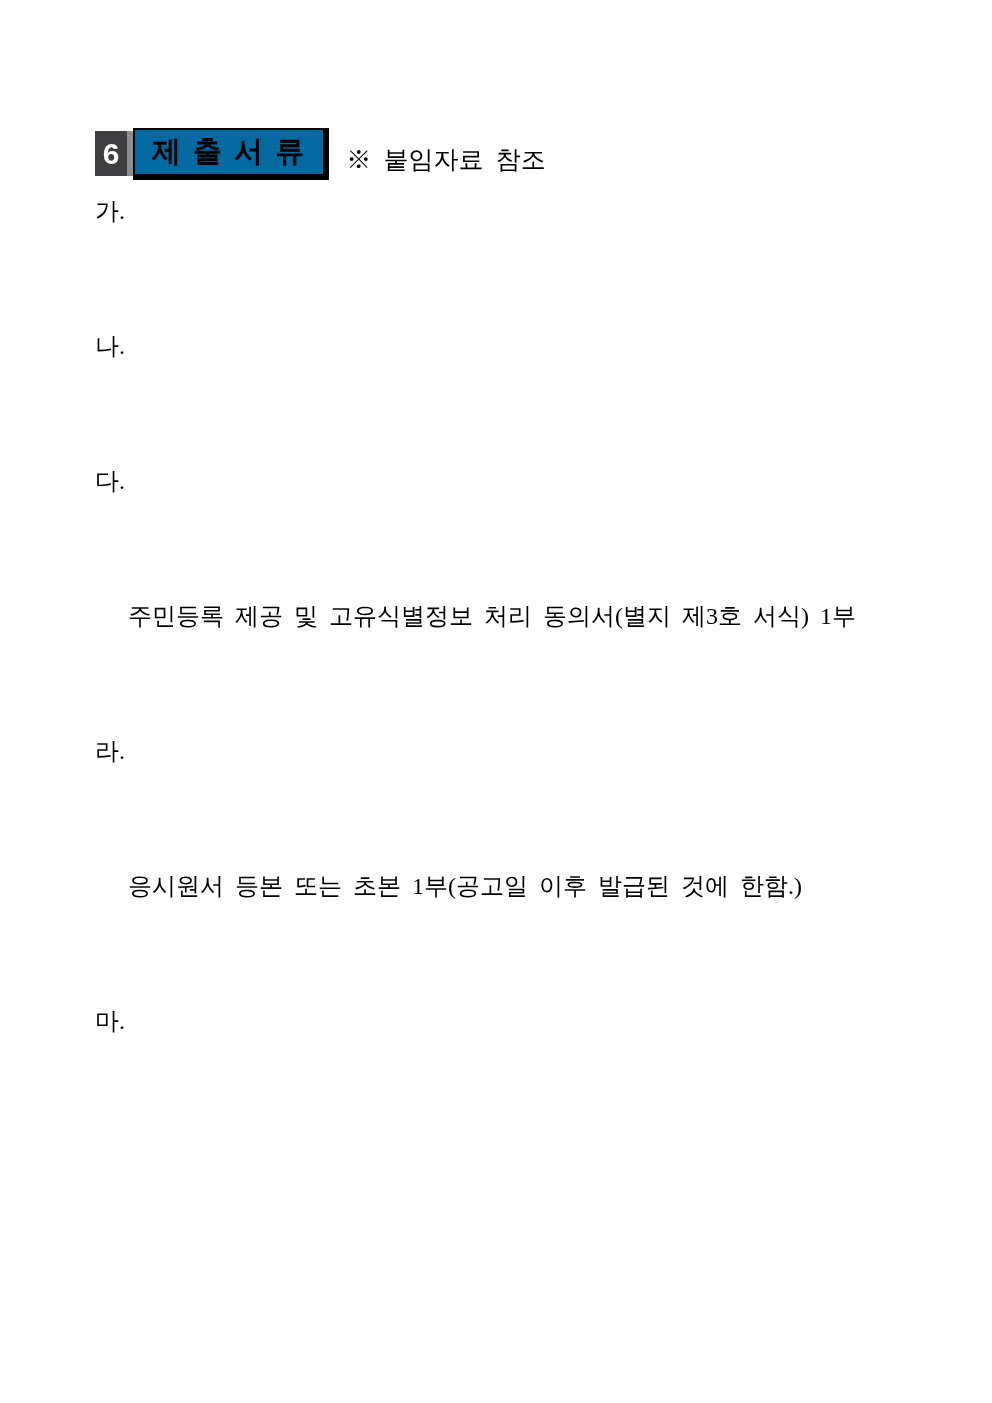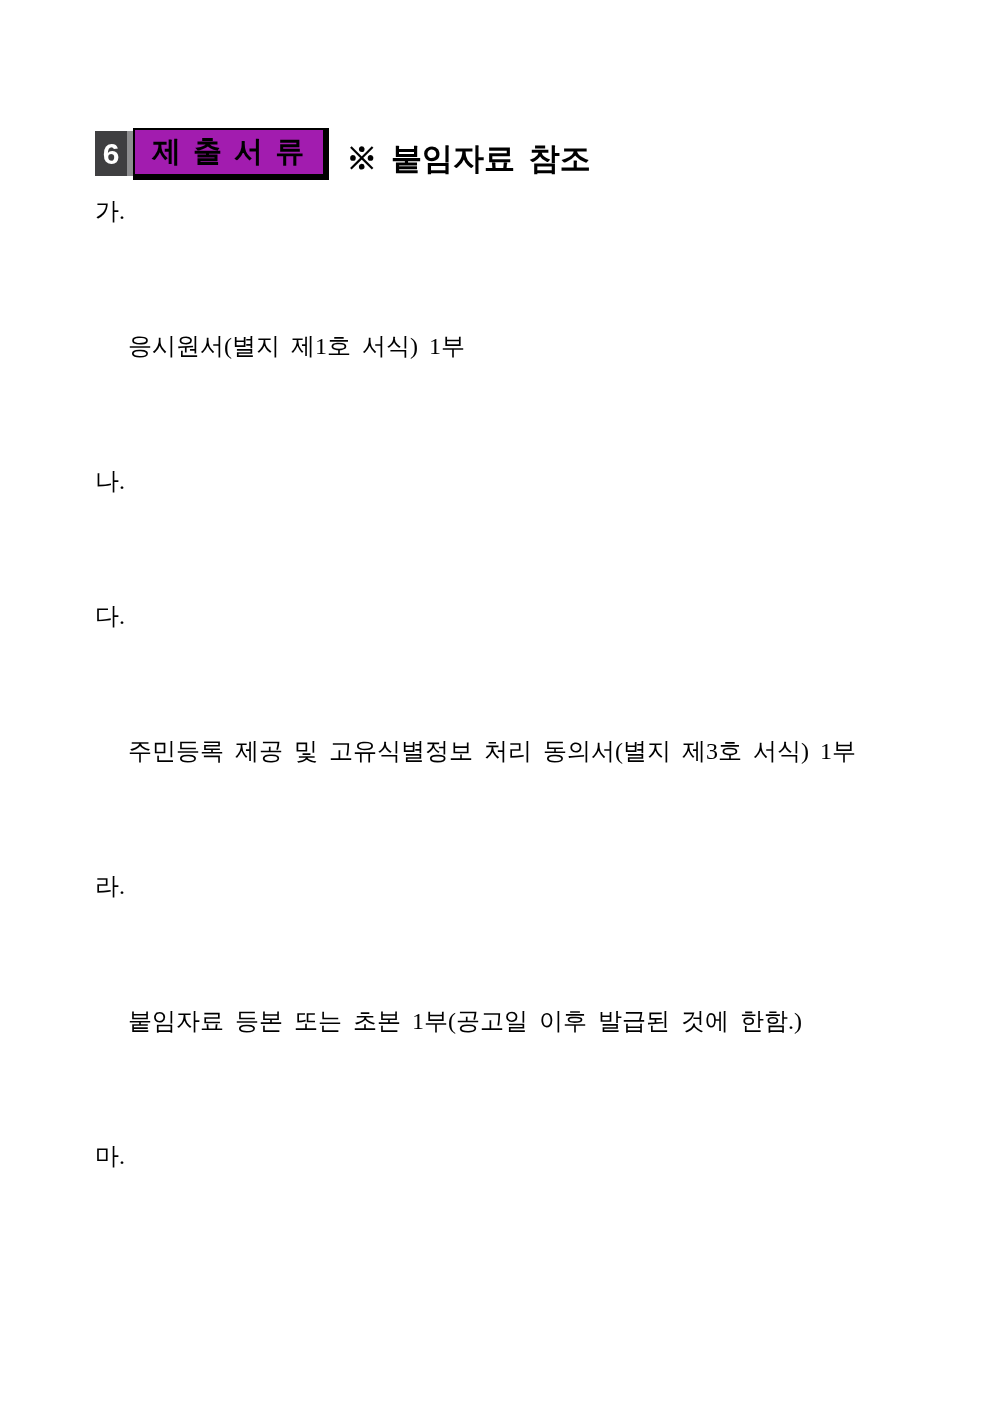--- a/index.html
+++ b/index.html
@@ -34,38 +34,38 @@
     color: #ffffff;
     font-family: "Liberation Sans", "DejaVu Sans", sans-serif;
     font-weight: bold;
     font-size: 30px;
     display: flex;
     align-items: center;
     justify-content: center;
   }
   .title-box {
     box-sizing: border-box;
-    background: #a21caf;
+    background: #0369a1;
     border: 2px solid #000000;
     border-right-width: 6px;
     border-bottom-width: 6px;
     padding: 0 17px;
     font-family: "Liberation Sans", "DejaVu Sans", sans-serif;
     font-weight: bold;
     font-size: 29px;
     letter-spacing: 2px;
     display: flex;
     align-items: center;
   }
   .note {
     margin-left: 17px;
     align-self: center;
     padding-top: 10px;
-    font-weight: bold;
-    font-size: 31px;
+    font-weight: normal;
+    font-size: 25px;
     word-spacing: 6px;
   }
 
   
   .items {
     font-size: 24px;
     line-height: 45px;
     word-spacing: 5px;
   }
   .item {
@@ -86,32 +86,31 @@
 
   <div class="section section-6">
     <div class="sec-header">
       <div class="badge">6</div>
       <div class="title-box">제 출 서 류</div>
       <div class="note">※ 붙임자료 참조</div>
     </div>
     <div class="items">
       <div class="item">
         <span class="label">가.</span>
-        <div class="line">응시원서(별지 제1호 서식) 1부</div>
       </div>
       <div class="item">
         <span class="label">나.</span>
       </div>
       <div class="item">
         <span class="label">다.</span>
         <div class="line">주민등록 제공 및 고유식별정보 처리 동의서(별지 제3호 서식) 1부</div>
       </div>
       <div class="item">
         <span class="label">라.</span>
-        <div class="line">붙임자료 등본 또는 초본 1부(공고일 이후 발급된 것에 한함.)</div>
+        <div class="line">응시원서 등본 또는 초본 1부(공고일 이후 발급된 것에 한함.)</div>
       </div>
       <div class="item">
         <span class="label">마.</span>
         
       </div>
 
     </div>
   </div>
 
 </div>

